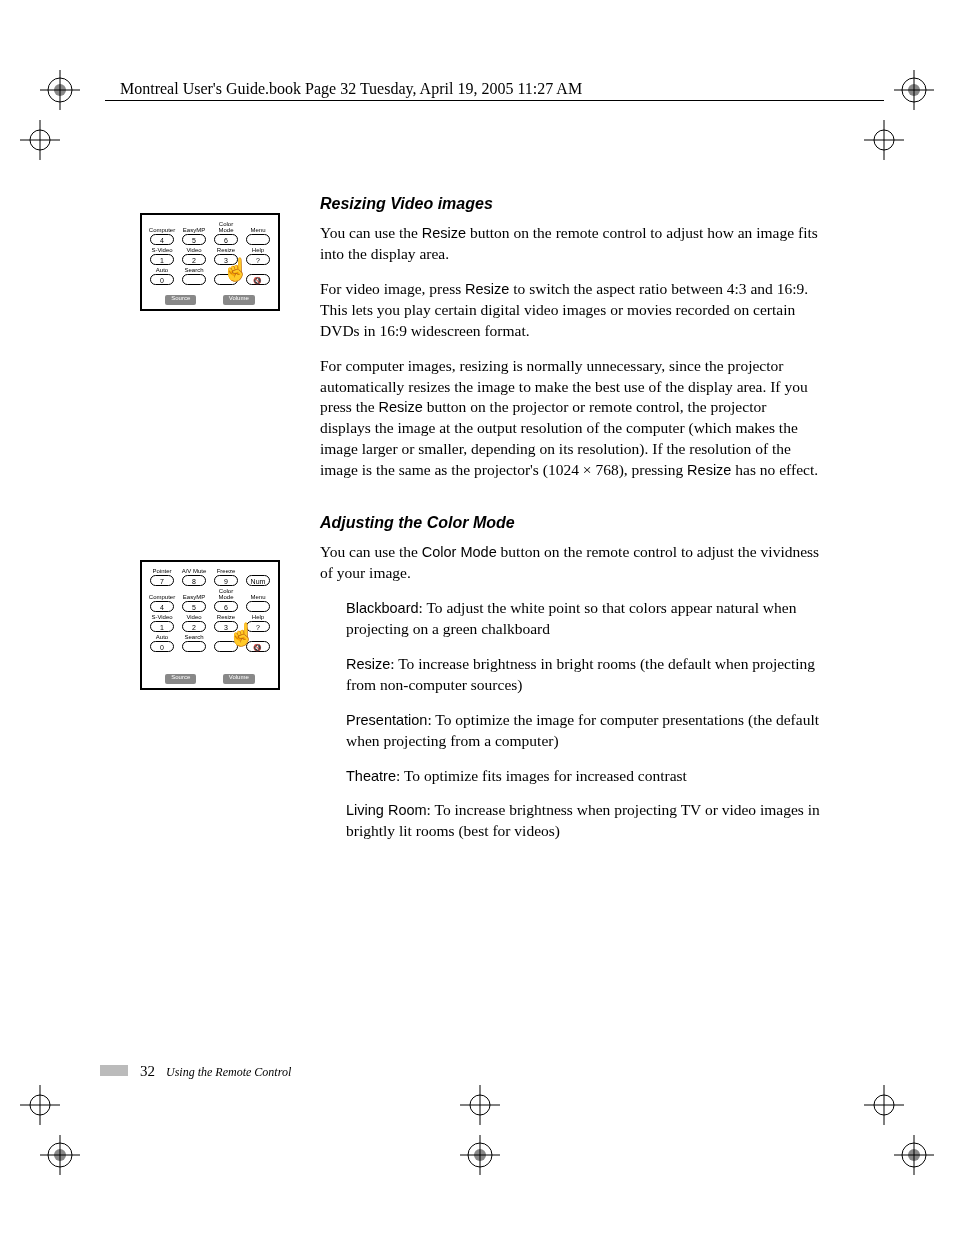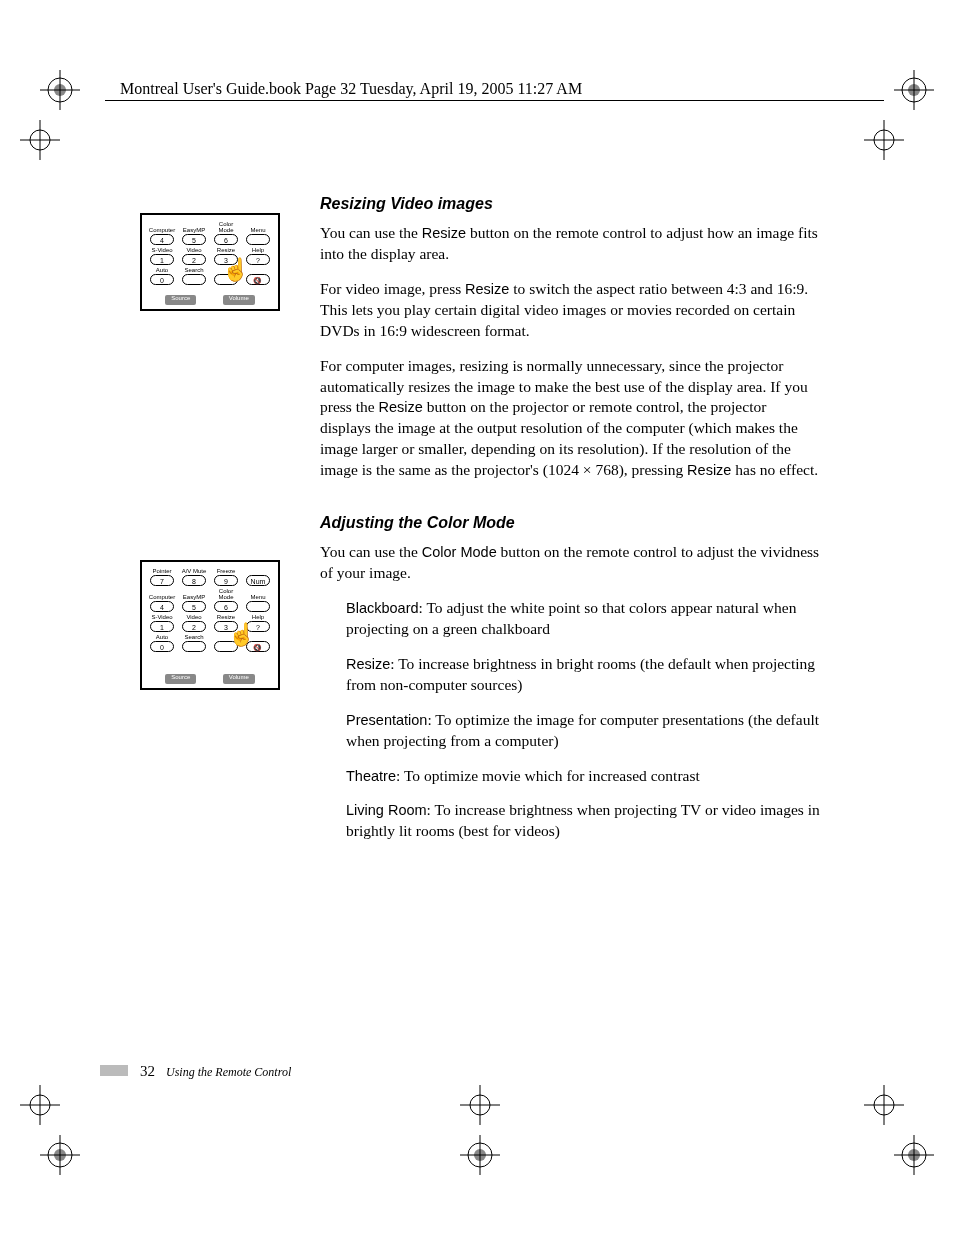--- a/index.html
+++ b/index.html
@@ -280,21 +280,21 @@
   <p><span>For video image, press </span><span class="sans">Resize</span><span> to switch the aspect ratio between 4:3 and 16:9. This lets you play certain digital video images or movies recorded on certain DVDs in 16:9 widescreen format.</span></p>
   <p><span>For computer images, resizing is normally unnecessary, since the projector automatically resizes the image to make the best use of the display area. If you press the </span><span class="sans">Resize</span><span> button on the projector or remote control, the projector displays the image at the output resolution of the computer (which makes the image larger or smaller, depending on its resolution). If the resolution of the image is the same as the projector's (1024 × 768), pressing </span><span class="sans">Resize</span><span> has no effect.</span></p>
 
   <div class="section2">
     <h2>Adjusting the Color Mode</h2>
     <p><span>You can use the </span><span class="sans">Color Mode</span><span> button on the remote control to adjust the vividness of your image.</span></p>
     <div class="mode-list">
       <p><span class="sans">Blackboard</span><span>: To adjust the white point so that colors appear natural when projecting on a green chalkboard</span></p>
       <p><span class="sans">Resize</span><span>: To increase brightness in bright rooms (the default when projecting from non-computer sources)</span></p>
       <p><span class="sans">Presentation</span><span>: To optimize the image for computer presentations (the default when projecting from a computer)</span></p>
-      <p><span class="sans">Theatre</span><span>: To optimize movie which for increased contrast</span></p>
+      <p><span class="sans">Theatre</span><span>: To optimize fits images for increased contrast</span></p>
       <p><span class="sans">Living Room</span><span>: To increase brightness when projecting TV or video images in brightly lit rooms (best for videos)</span></p>
     </div>
   </div>
 </div>
 
 <div class="footer">
   <span class="bar"></span><span class="pnum">32</span><span class="chap">Using the Remote Control</span>
 </div>
 
 <div class="crop-mark cm-tl"><svg viewBox="0 0 40 40">

